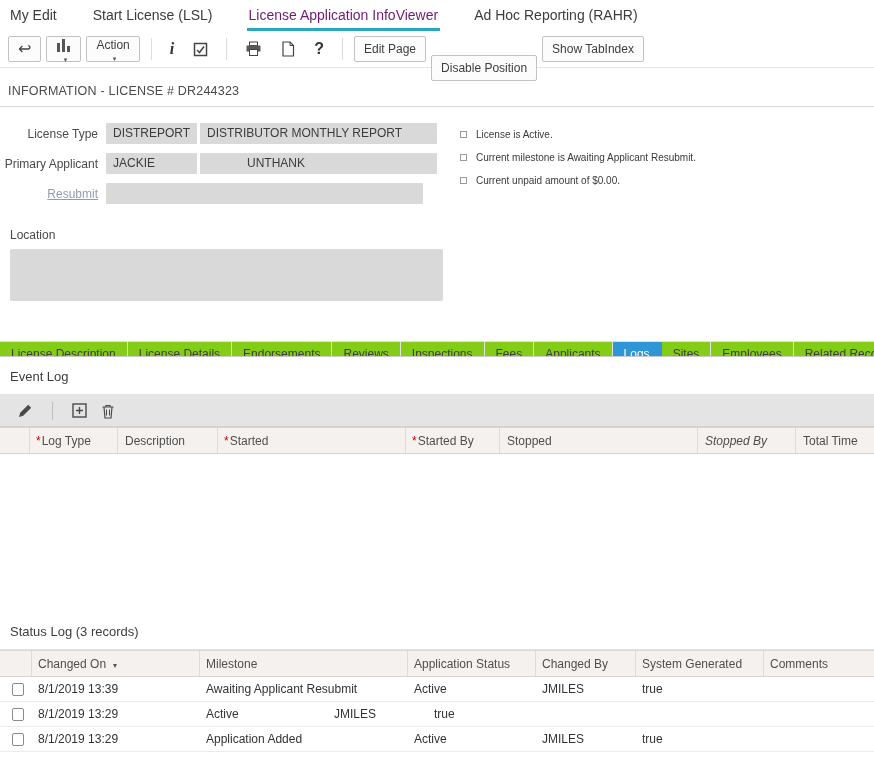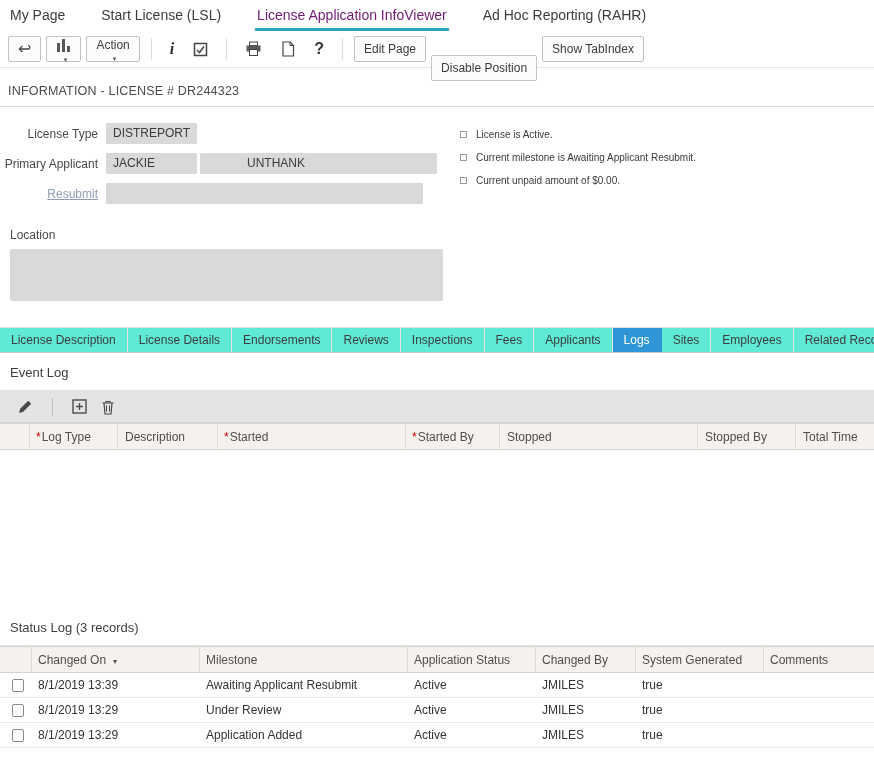--- a/index.html
+++ b/index.html
@@ -40,53 +40,53 @@
   .f-desc { width:237px; flex:none; margin-left:3px; }
   .f-addr { width:317px; flex:none; }
   .indent { padding-left:47px; }
   .loc-label { margin:24px 0 0 10px; font-size:12px; color:#4a4a4a; }
   .loc-box { margin:7px 0 0 10px; width:433px; height:52px; background:#d9d9d9; border-radius:2px; }
   .status-col { margin-left:14px; padding-top:6px; display:flex; flex-direction:column; gap:12px; }
   .status-item { display:flex; align-items:center; font-size:10px; color:#3a3a3a; white-space:nowrap; }
   .sq { width:7px; height:7px; border:1px solid #9a9a9a; display:inline-block; margin-right:9px; flex:none; }
 
   
-  .detail-tabs { display:flex; margin-top:26px; border-top:1px solid #e0e0e0; border-bottom:1px solid #c8c8c8; background:#5eead4; height:26px; overflow:hidden; }
+  .detail-tabs { display:flex; margin-top:40px; border-top:1px solid #e0e0e0; border-bottom:1px solid #c8c8c8; background:#84cc16; height:16px; overflow:hidden; }
   .dtab { padding:0 11px; line-height:25px; font-size:12px; color:#3d3d3d; border-right:1px solid #e2e2e2; white-space:nowrap; cursor:pointer; }
   .dtab.active { background:#2e95d6; color:#fff; border-right-color:#2e95d6; }
 
   
   .panel-title { font-size:13px; color:#3d3d3d; padding:12px 10px 10px; border-bottom:1px solid #e3e3e3; }
   .icon-bar { display:flex; align-items:center; height:32px; background:#e4e4e4; padding:0 10px; border-bottom:1px solid #d0d0d0; }
   .ibtn { height:26px; padding:0 7px; display:inline-flex; align-items:center; }
   .ibar-sep { width:1px; height:18px; background:#bdbdbd; margin:0 12px; }
 
   
   .grid-header { display:flex; background:#f5f1ee; border-top:1px solid #ddd6ce; border-bottom:1px solid #d8d1c9; height:27px; align-items:stretch; }
   .gh { padding:6px 8px 0 6px; font-size:12px; color:#4f4f4f; border-right:1px solid #e2dbd3; white-space:nowrap; overflow:hidden; }
   .gh.last { border-right:none; }
   .req { color:#cc0000; margin-right:1px; }
   .sort { font-size:8px; color:#555; margin-left:7px; }
   .ec0{width:30px;flex:none;} .ec1{width:88px;flex:none;} .ec2{width:100px;flex:none;} .ec3{width:188px;flex:none;}
-  .ec4{width:94px;flex:none;} .ec5{width:198px;flex:none;} .ec6{width:98px;flex:none;} .ec7{flex:1;}
+  .ec4{width:94px;flex:none;} .ec5{width:198px;flex:none;} .ec6{width:98px;flex:none;font-style:italic;} .ec7{flex:1;}
   .sc0{width:32px;flex:none;} .sc1{width:168px;flex:none;} .sc2{width:208px;flex:none;} .sc3{width:128px;flex:none;}
   .sc4{width:100px;flex:none;} .sc5{width:128px;flex:none;} .sc6{flex:1;}
   .event-empty { height:158px; background:#fff; }
   .srow { display:flex; align-items:center; height:25px; border-bottom:1px solid #ececec; }
   .gc { padding:0 8px 0 6px; font-size:12px; color:#333; white-space:nowrap; overflow:hidden; }
   .cbcell { display:flex; align-items:center; padding-left:12px; }
   .cb { width:13px; height:13px; border:1px solid #8a8a8a; background:#fff; display:inline-block; border-radius:2px; cursor:pointer; }
 </style>
 </head>
 <body>
 
 <div class="app">
 
   <nav class="top-tabs">
-    <div class="top-tab">My Page</div>
+    <div class="top-tab">My Edit</div>
     <div class="top-tab">Start License (LSL)</div>
     <div class="top-tab active">License Application InfoViewer</div>
     <div class="top-tab">Ad Hoc Reporting (RAHR)</div>
   </nav>
 
   <div class="toolbar">
     <button class="tbtn boxed">
       <span class="glyph-back">↩</span>
     </button>
     <button class="tbtn boxed chart-btn">
@@ -134,20 +134,21 @@
     <button class="tbtn boxed">Show TabIndex</button>
   </div>
 
   <div class="info-header">INFORMATION - LICENSE # DR244323</div>
 
   <div class="content-row">
     <div class="form-col">
       <div class="frow">
         <label class="flabel">License Type</label>
         <div class="gfield f-code">DISTREPORT</div>
+        <div class="gfield f-desc">DISTRIBUTOR MONTHLY REPORT</div>
       </div>
       <div class="frow">
         <label class="flabel">Primary Applicant</label>
         <div class="gfield f-code">JACKIE</div>
         <div class="gfield f-desc indent">UNTHANK</div>
       </div>
       <div class="frow">
         <a class="flabel addr-link">Resubmit</a>
         <div class="gfield f-addr"></div>
       </div>
@@ -238,21 +239,20 @@
     <div class="gc sc3">Active</div>
     <div class="gc sc4">JMILES</div>
     <div class="gc sc5">true</div>
     <div class="gc sc6"></div>
   </div>
   <div class="srow">
     <div class="gc sc0 cbcell">
         <span class="cb"></span>
       </div>
     <div class="gc sc1">8/1/2019 13:29</div>
-    <div class="gc sc2">Under Review</div>
     <div class="gc sc3">Active</div>
     <div class="gc sc4">JMILES</div>
     <div class="gc sc5">true</div>
     <div class="gc sc6"></div>
   </div>
   <div class="srow">
     <div class="gc sc0 cbcell">
         <span class="cb"></span>
       </div>
     <div class="gc sc1">8/1/2019 13:29</div>

